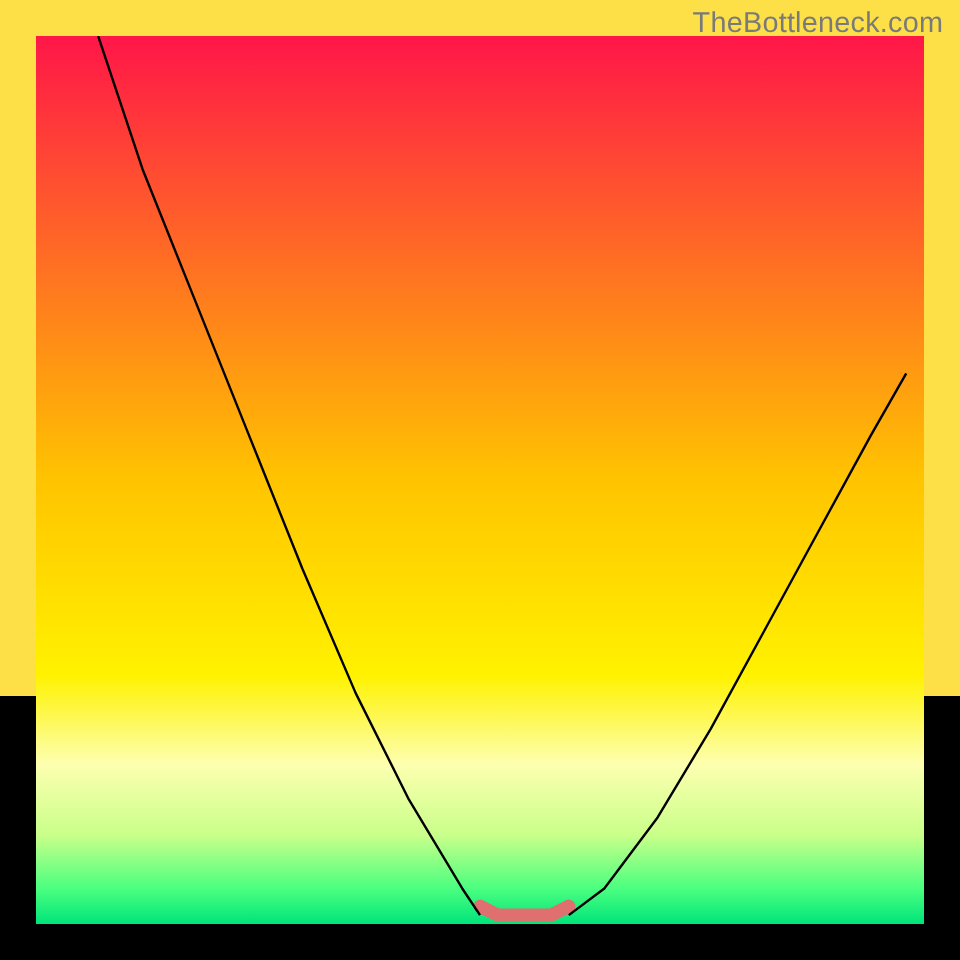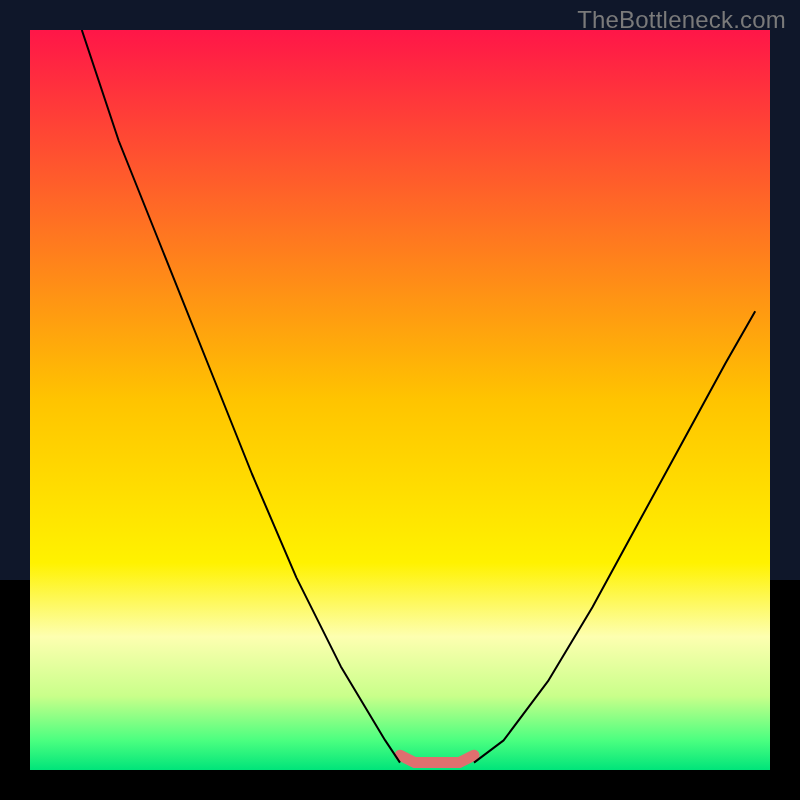--- a/index.html
+++ b/index.html
@@ -9,21 +9,21 @@
     height: 800px;
     background: #000;
     overflow: hidden;
   }
   .frame {
     position: absolute;
     left: 0;
     top: 0;
     width: 800px;
     height: 580px;
-    background: #0f172a;
+    background: #fde047;
   }
   .watermark {
     position: absolute;
     top: 6px;
     right: 14px;
     font-family: Arial, Helvetica, sans-serif;
     font-size: 24px;
     color: #7a7a7a;
     letter-spacing: 0.2px;
     user-select: none;

